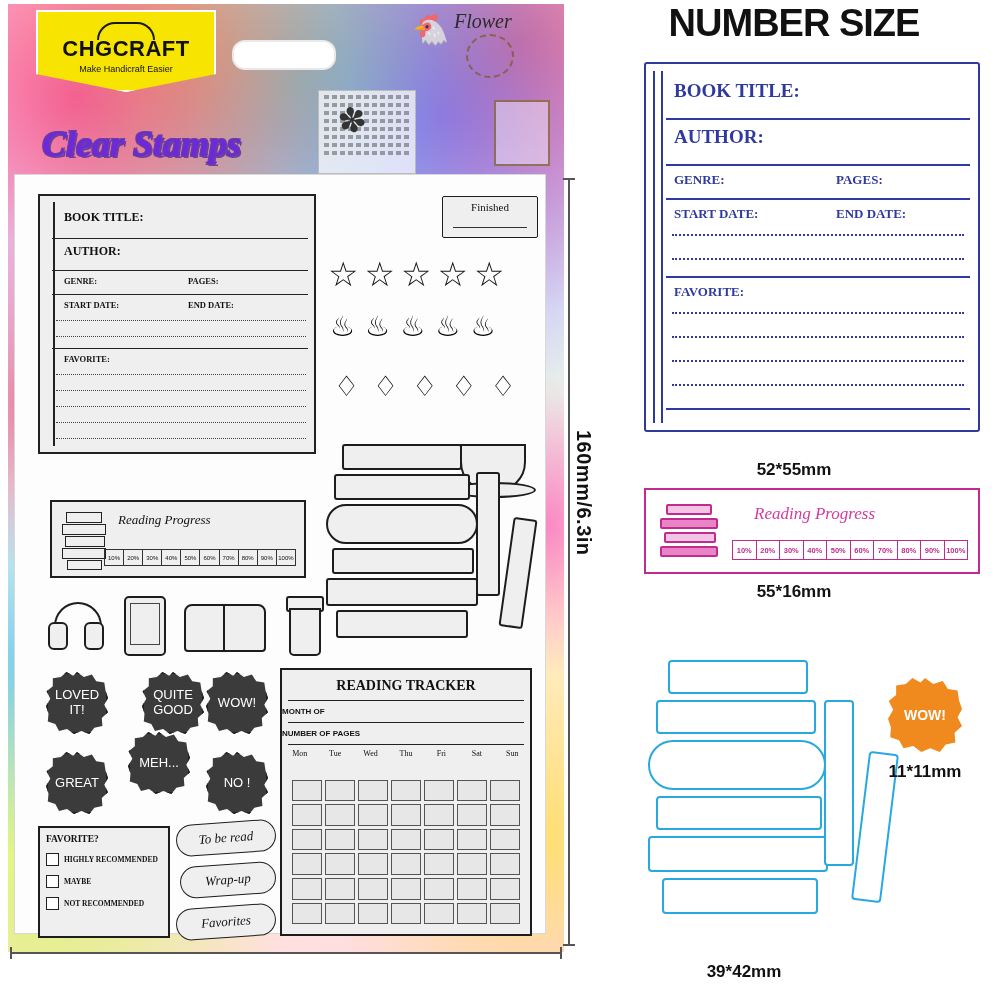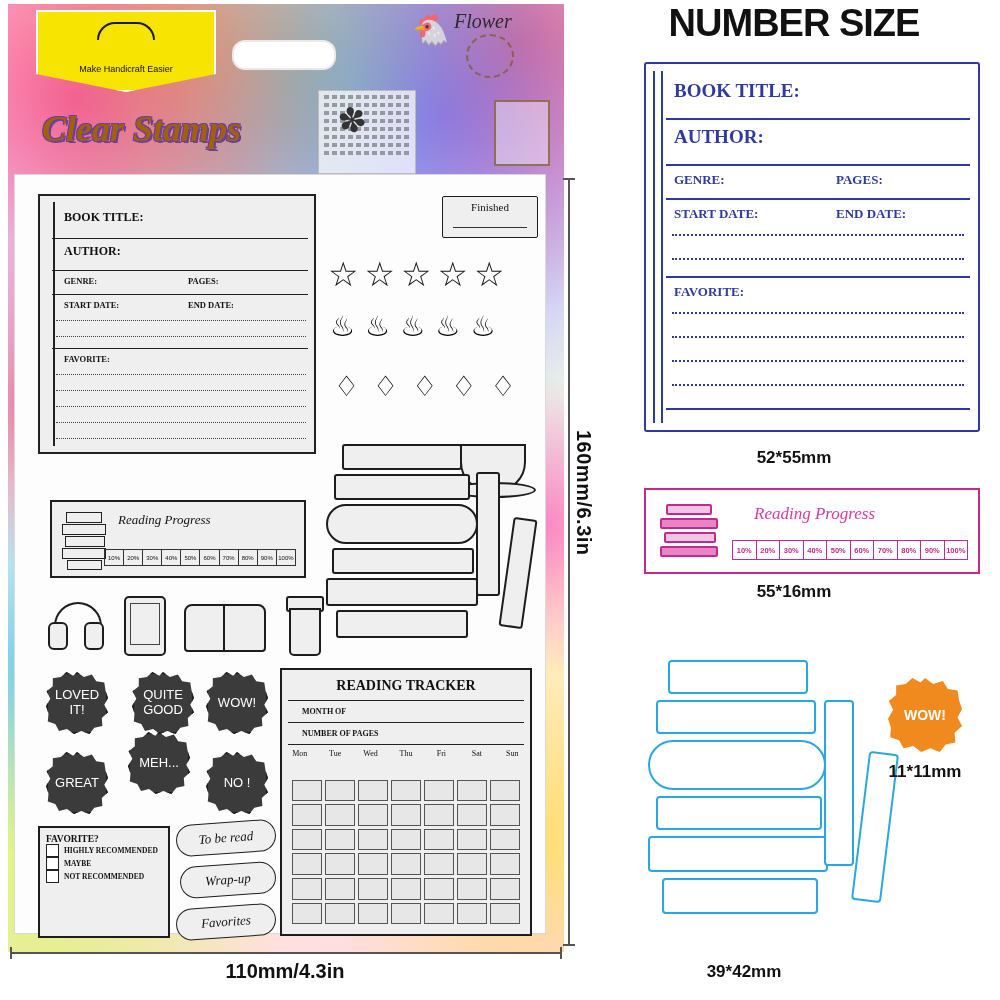--- a/index.html
+++ b/index.html
@@ -57,22 +57,22 @@
   .logo-main {
     position:absolute; top:24px; left:0; width:100%;
     text-align:center; font-weight:bold; font-size:22px; color:#111;
     letter-spacing:.5px;
   }
   .logo-sub {
     position:absolute; top:52px; left:0; width:100%;
     text-align:center; font-size:9px; color:#111;
   }
   .clear-stamps-title {
-    position:absolute; left:34px; top:104px; font-size:36px;
-    font-style:italic; font-weight:bold; color:#a16207;
+    position:absolute; left:34px; top:119px; font-size:36px;
+    font-style:italic; font-weight:bold; color:#6d28d9;
     text-shadow:2px 2px 0 #6a3fa0, -1px -1px 0 #6a3fa0, 1px -1px 0 #6a3fa0, -1px 1px 0 #6a3fa0;
     font-family:"Liberation Serif", serif;
   }
   .flower-word {
     position:absolute; left:446px; top:6px; font-size:20px; font-style:italic;
     color:#2b2b2b; font-family:"Liberation Serif", serif;
   }
   .deco-note {
     position:absolute; left:310px; top:86px; width:96px; height:82px;
     background:rgba(255,255,255,.72);
@@ -146,32 +146,32 @@
 
   .tracker {
     position:absolute; left:272px; top:664px; width:252px; height:268px;
     border:2px solid #1d1d1d; background:#efefef; box-sizing:border-box;
   }
   .tracker h4 {
     margin:0; padding:8px 0 2px; text-align:center;
     font-family:"Liberation Serif", serif; font-size:14px; font-weight:bold; color:#111;
   }
   .tracker .tline { border-top:1.6px solid #222; margin:4px 6px; }
-  .tracker .tlbl { font-size:8px; font-weight:bold; color:#111; padding:2px 20px; font-family:Liberation Serif, serif;}
+  .tracker .tlbl { font-size:8px; font-weight:bold; color:#111; padding:2px 0; font-family:Liberation Sans, sans-serif;}
   .tracker .days { display:flex; padding:0 0; }
   .tracker .days div { flex:1; text-align:center; font-size:8px; font-family:"Liberation Serif", serif; color:#111;}
   .grid-cal { position:absolute; left:8px; right:8px; top:108px; bottom:8px; display:grid; grid-template-columns:repeat(7,1fr); grid-auto-rows:1fr; }
   .grid-cal div { border:1px solid #555; margin:1.5px; background:#e7e7e7; }
 
   .recommend {
     position:absolute; left:30px; top:822px; width:132px; height:112px;
     border:2px solid #1d1d1d; background:#efefef; box-sizing:border-box; padding:6px;
   }
   .recommend .rtitle { font-size:9.5px; font-weight:bold; font-family:"Liberation Serif", serif; color:#111; }
-  .recommend .ritem { display:flex; align-items:center; gap:5px; margin-top:0; }
+  .recommend .ritem { display:flex; align-items:center; gap:5px; margin-top:9px; }
   .recommend .cb { width:11px; height:11px; border:1.5px solid #222; background:#fff; }
   .recommend .rtxt { font-size:7.5px; font-weight:bold; color:#111; font-family:"Liberation Serif", serif;}
 
   .script-pill {
     position:absolute; border:1.6px solid #1d1d1d; background:#efefef;
     border-radius:16px; font-family:"Liberation Serif", serif; font-style:italic;
     font-size:13px; color:#111; display:flex; align-items:center; justify-content:center;
     box-sizing:border-box;
   }
 
@@ -249,20 +249,21 @@
 <body>
 
 <div class="root">
 
   <div class="package">
     <div class="pkg-bg"></div>
     <div class="hang-hole"></div>
 
     <div class="logo">
       <div class="logo-swoosh"></div>
+      <div class="logo-main">CHGCRAFT</div>
       <div class="logo-sub">Make Handicraft Easier</div>
     </div>
 
     <div class="clear-stamps-title">Clear Stamps</div>
     <div class="flower-word">Flower</div>
 
     <div class="deco-note">
       <div class="ln"></div>
         <div class="ln"></div>
         <div class="ln"></div>
@@ -382,21 +383,21 @@
         <div style="position:absolute;left:39px;top:0;width:39px;height:44px;border:2.5px solid #1d1d1d;border-radius:0 8px 4px 0;background:#efefef;"></div>
       </div>
       <div style="position:absolute; left:278px; top:592px; width:34px; height:56px;">
         <div style="position:absolute;left:0;top:0;width:34px;height:12px;border:2.5px solid #1d1d1d;border-radius:3px;background:#efefef;"></div>
         <div style="position:absolute;left:3px;top:12px;width:28px;height:44px;border:2.5px solid #1d1d1d;border-radius:0 0 5px 5px;background:#efefef;"></div>
       </div>
 
       <div class="badge" style="left:38px; top:668px;">
           <span>LOVED IT!</span>
         </div>
-      <div class="badge" style="left:124px; top:668px;">
+      <div class="badge" style="left:134px; top:668px;">
           <span>QUITE GOOD</span>
         </div>
       <div class="badge" style="left:198px; top:668px;">
           <span>WOW!</span>
         </div>
       <div class="badge" style="left:38px; top:748px;">
           <span>GREAT</span>
         </div>
       <div class="badge" style="left:120px; top:728px;">
           <span>MEH...</span>
@@ -491,21 +492,20 @@
       </div>
       <div class="script-pill" style="left:168px; top:902px; width:100px; height:32px; transform:rotate(-4deg);">
         <span>Favorites</span>
       </div>
     </div>
   </div>
 
   <div class="dim-v"></div>
   <div class="dim-v-label">160mm/6.3in</div>
   <div class="dim-h"></div>
-  <div class="dim-h-label">110mm/4.3in</div>
 
   <div class="right">
     <div class="ps-title">NUMBER SIZE</div>
 
     <div class="blue-card">
       <div class="spine-a"></div>
       <div class="spine-b"></div>
       <div class="bc-txt" style="left:28px; top:16px; font-size:19px;">BOOK TITLE:</div>
       <div class="bc-hr" style="top:54px;"></div>
       <div class="bc-txt" style="left:28px; top:62px; font-size:19px;">AUTHOR:</div>
@@ -518,21 +518,21 @@
       <div class="bc-dots" style="top:170px;"></div>
       <div class="bc-dots" style="top:194px;"></div>
       <div class="bc-hr" style="top:212px;"></div>
       <div class="bc-txt" style="left:28px; top:220px; font-size:13px;">FAVORITE:</div>
       <div class="bc-dots" style="top:248px;"></div>
       <div class="bc-dots" style="top:272px;"></div>
       <div class="bc-dots" style="top:296px;"></div>
       <div class="bc-dots" style="top:320px;"></div>
       <div class="bc-hr" style="top:344px;"></div>
     </div>
-    <div class="size-cap" style="top:448px;">52*55mm</div>
+    <div class="size-cap" style="top:460px;">52*55mm</div>
 
     <div class="pink-card">
       <div class="pink-books">
         <div class="pb" style="left:6px; top:0; width:46px; height:11px; background:#f3c4e4;"></div>
         <div class="pb" style="left:0; top:14px; width:58px; height:11px; background:#e985c7;"></div>
         <div class="pb" style="left:4px; top:28px; width:52px; height:11px; background:#f3c4e4;"></div>
         <div class="pb" style="left:0; top:42px; width:58px; height:11px; background:#e985c7;"></div>
       </div>
       <div class="pink-title">Reading Progress</div>
       <div class="pink-cells">

